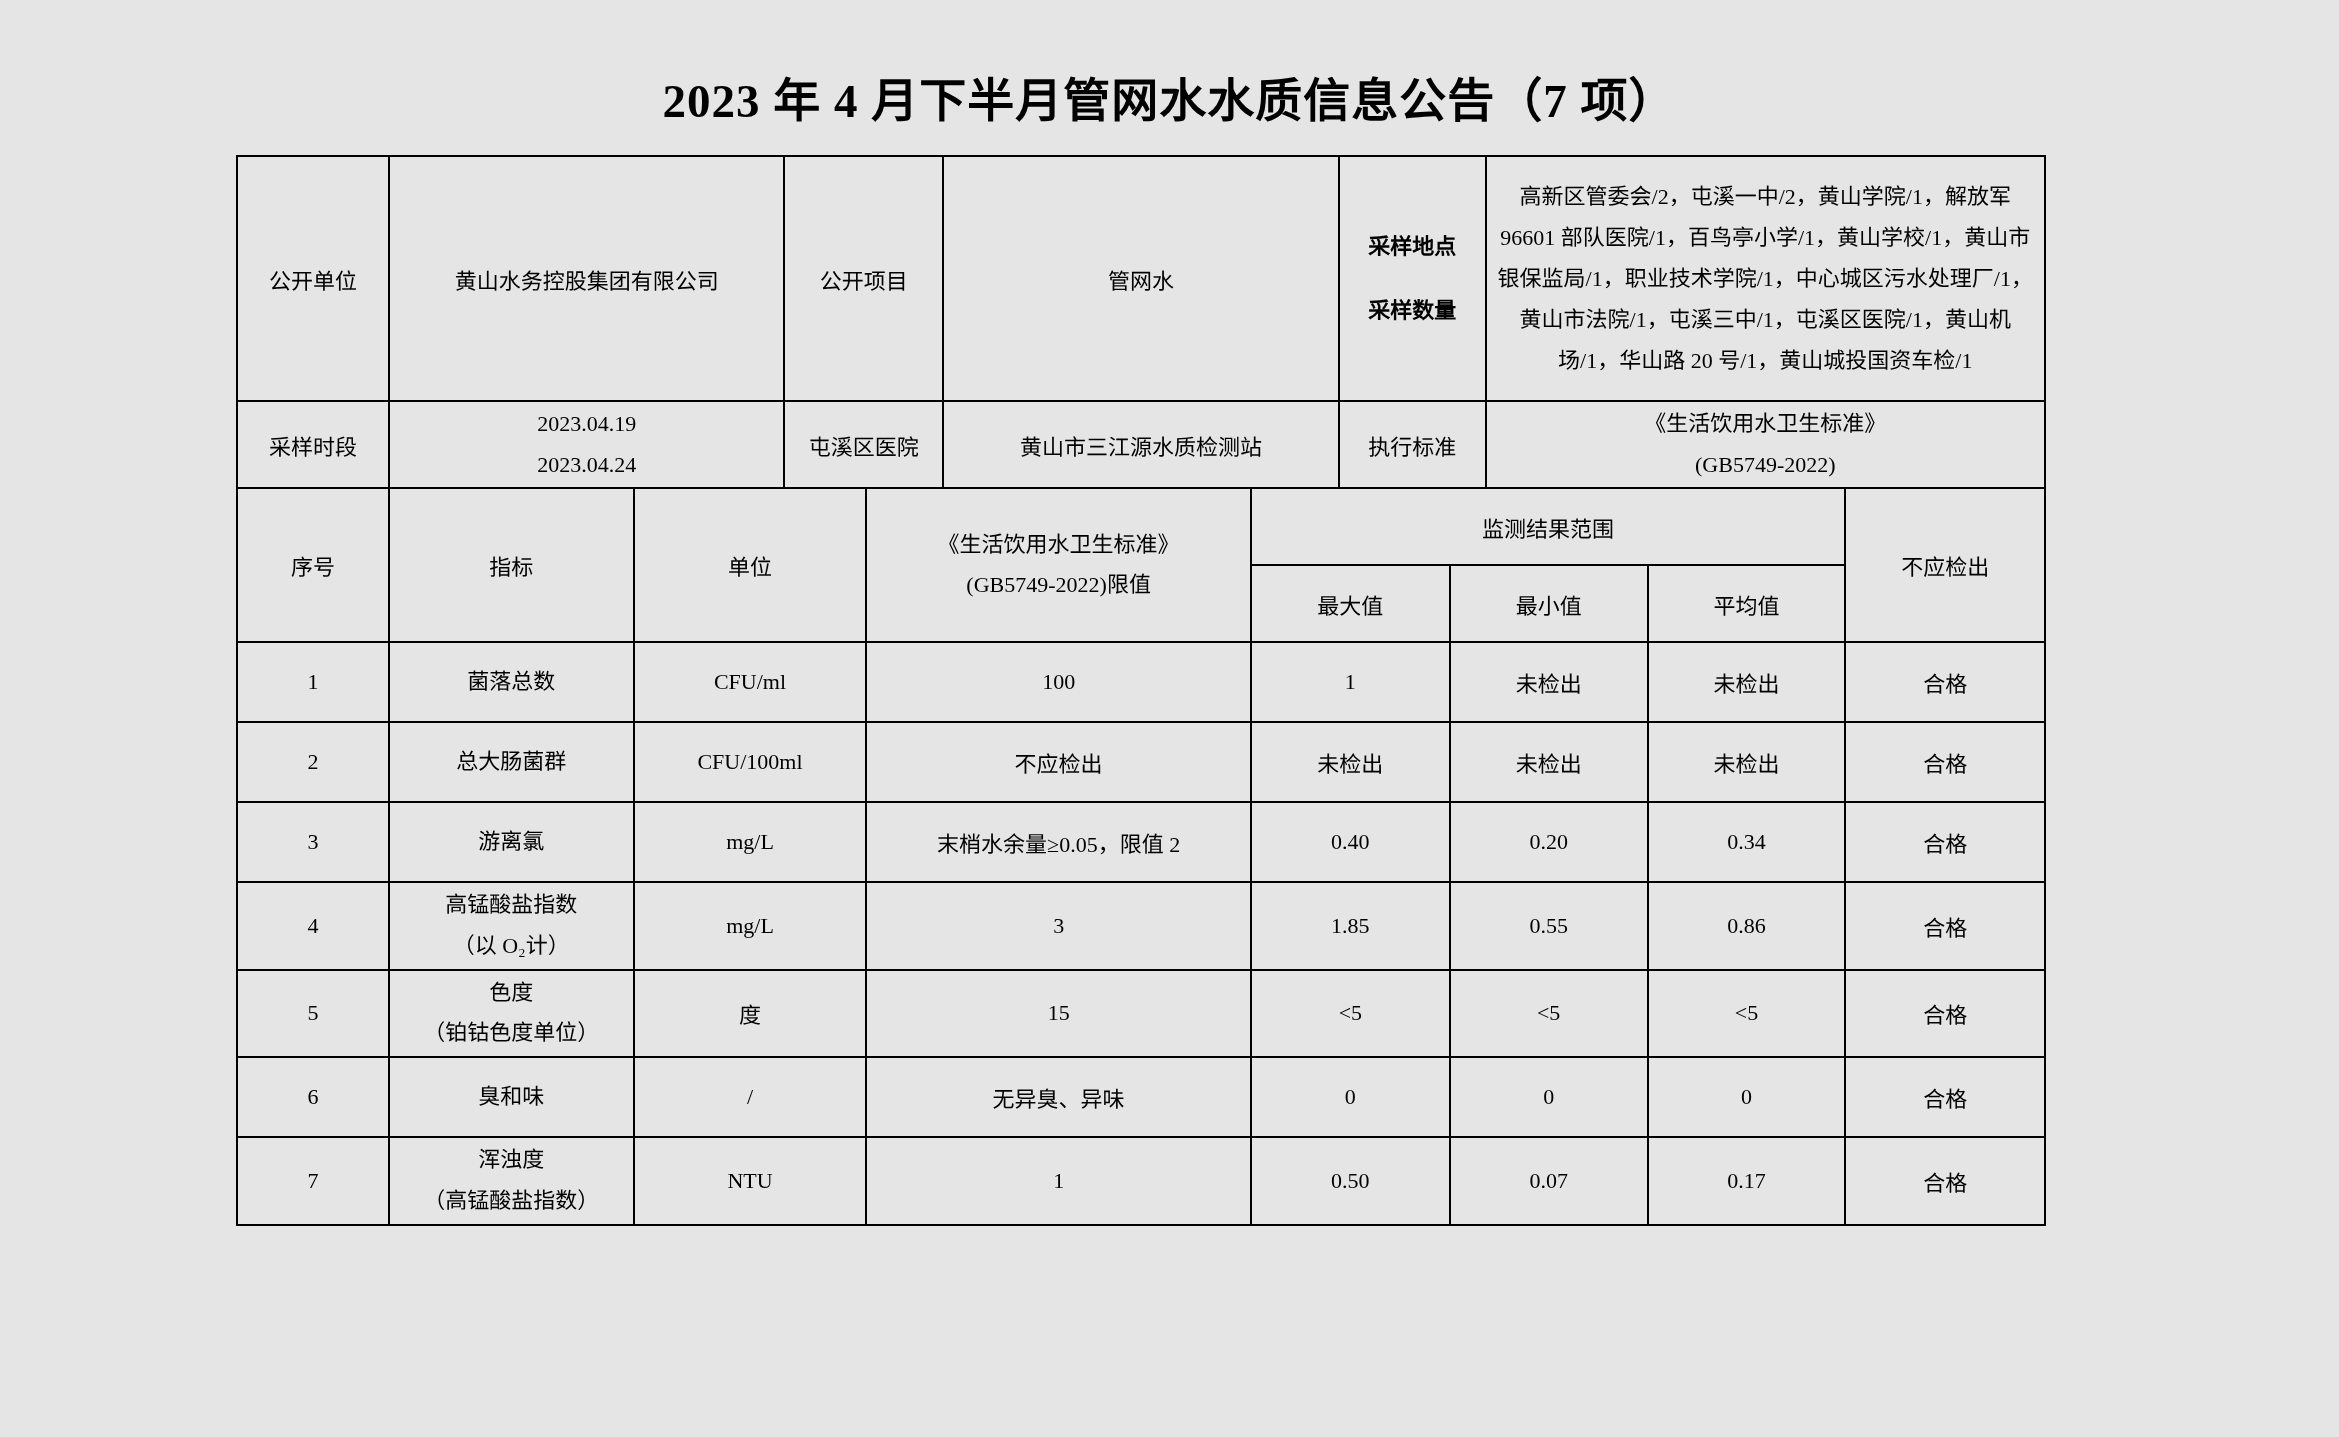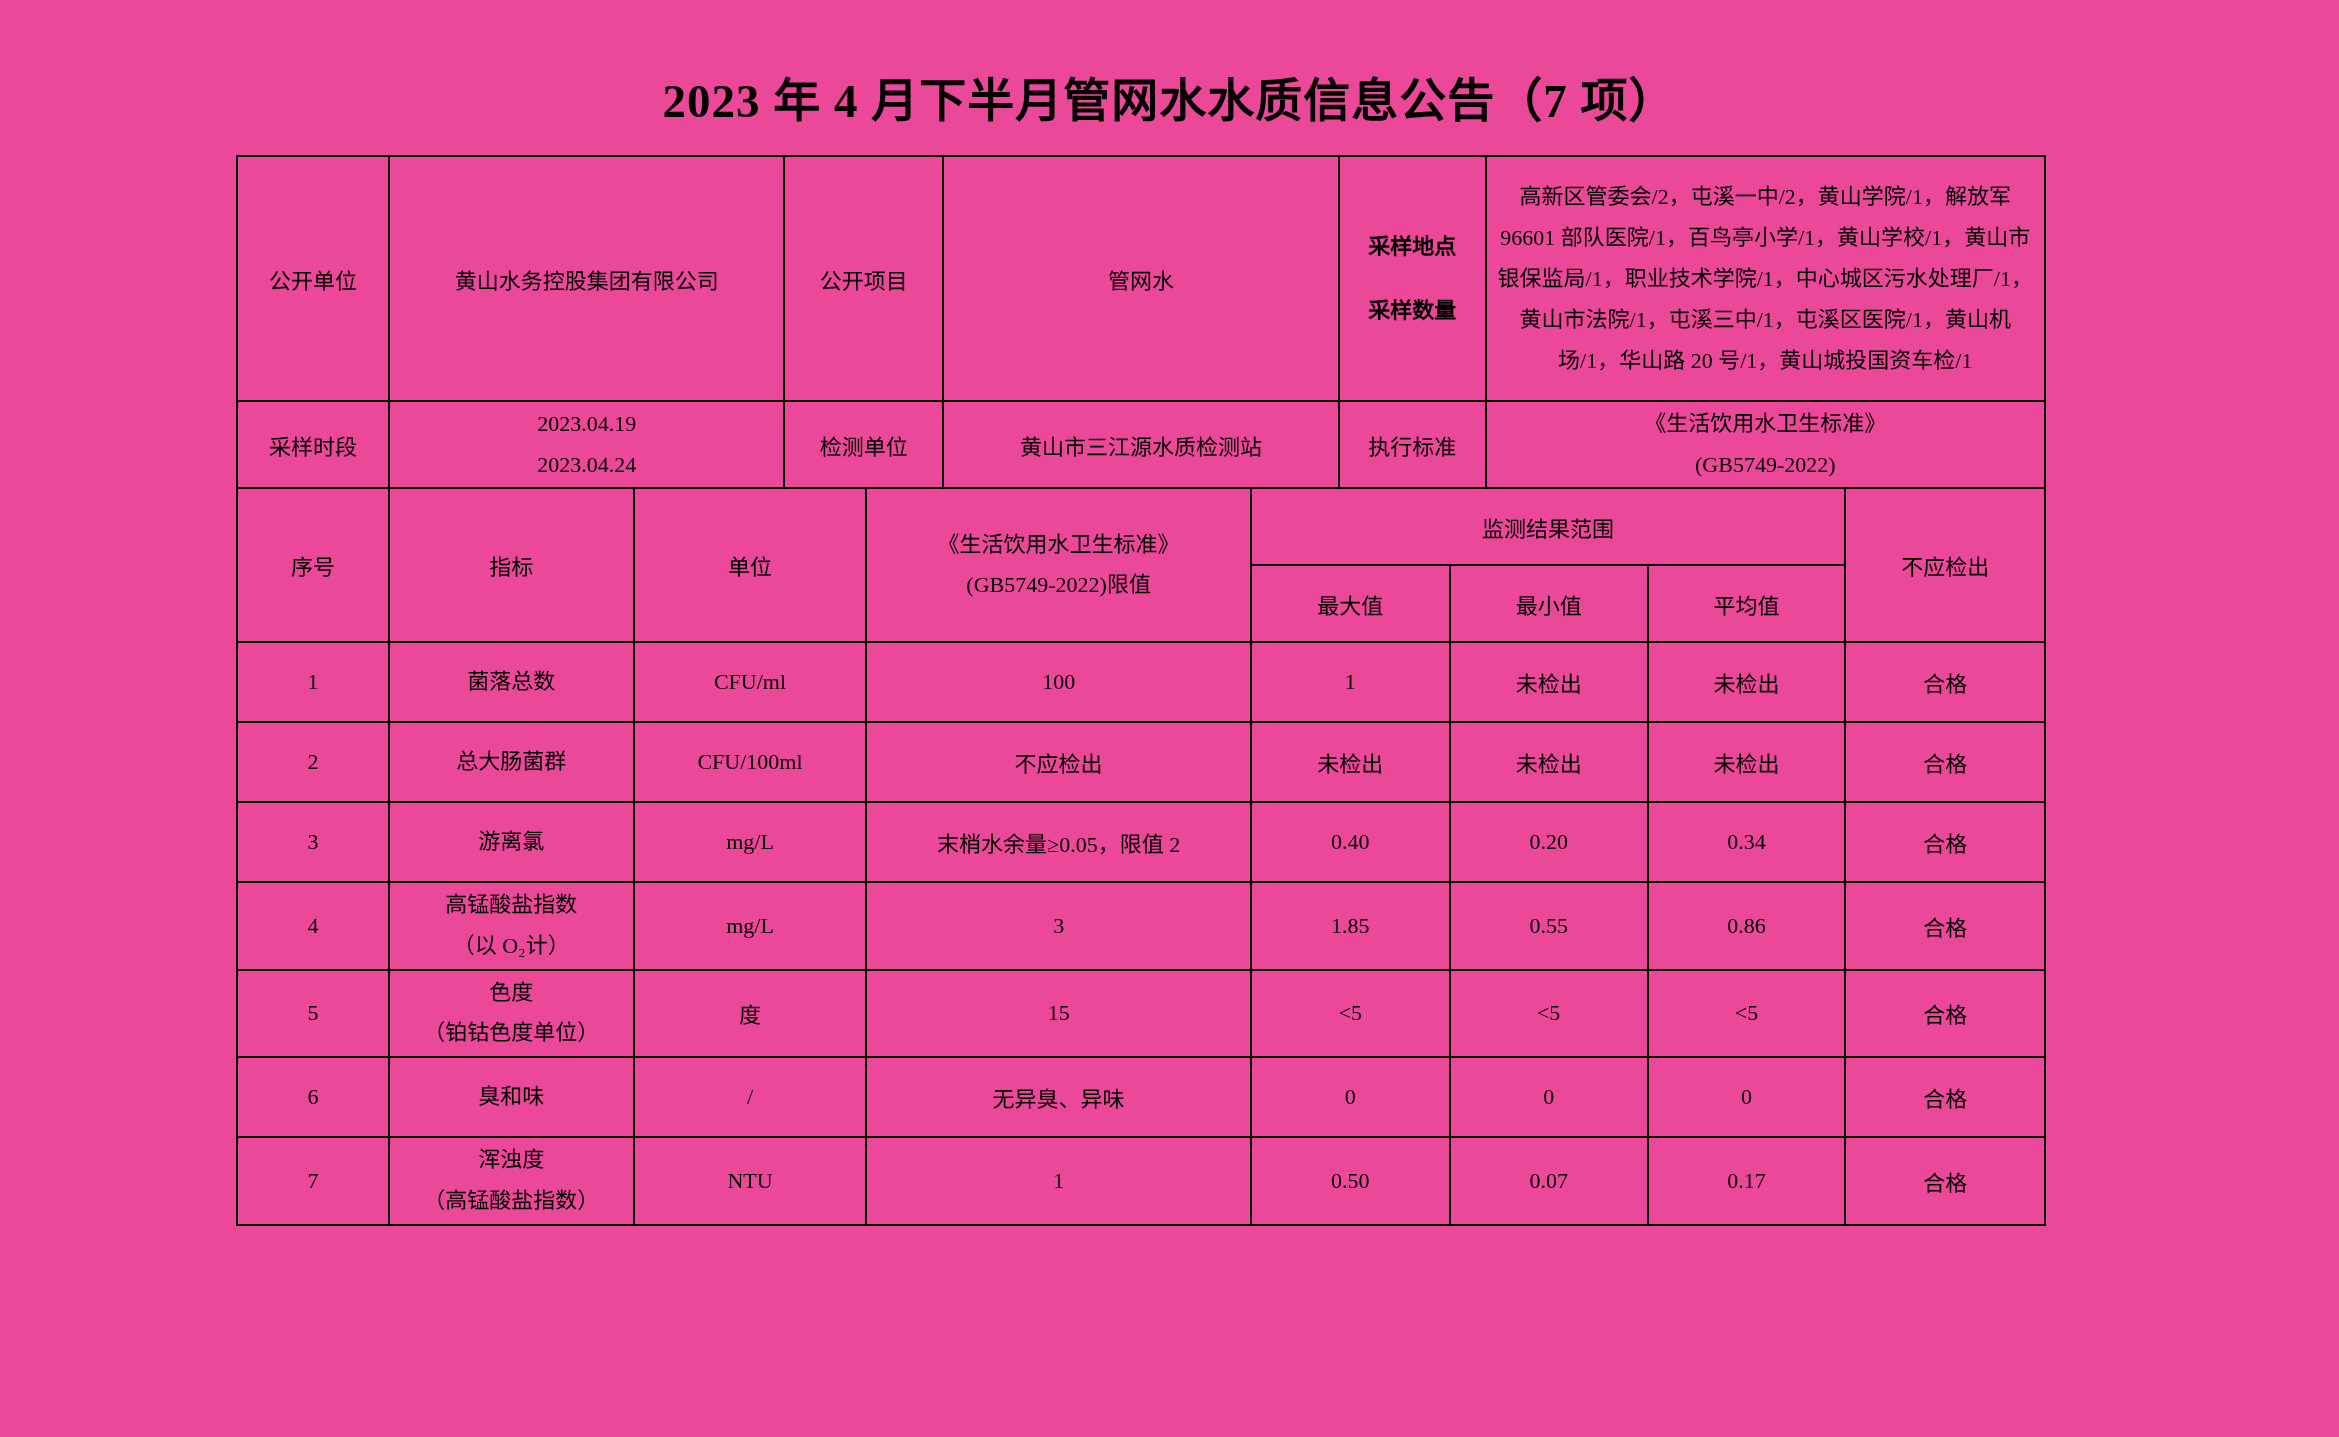--- a/index.html
+++ b/index.html
@@ -9,21 +9,21 @@
     width: 2339px;
     height: 1437px;
     overflow: hidden;
     font-family: "Liberation Serif", "DejaVu Serif", serif;
     color: #000000;
   }
   .page {
     position: relative;
     width: 2339px;
     height: 1437px;
-    background: #ec4899;
+    background: #e5e5e5;
   }
   .doc-title {
     position: absolute;
     top: 62px;
     left: 0;
     width: 2339px;
     text-align: center;
     font-size: 47px;
     font-weight: bold;
     letter-spacing: 1px;
@@ -91,21 +91,21 @@
         <td>公开项目</td>
         <td>管网水</td>
         <td class="gap-wide">采样地点
 采样数量</td>
         <td class="sites-cell">高新区管委会/2，屯溪一中/2，黄山学院/1，解放军 96601 部队医院/1，百鸟亭小学/1，黄山学校/1，黄山市银保监局/1，职业技术学院/1，中心城区污水处理厂/1，黄山市法院/1，屯溪三中/1，屯溪区医院/1，黄山机场/1，华山路 20 号/1，黄山城投国资车检/1</td>
       </tr>
       <tr class="h78">
         <td>采样时段</td>
         <td class="preline">2023.04.19
 2023.04.24</td>
-        <td>检测单位</td>
+        <td>屯溪区医院</td>
         <td>黄山市三江源水质检测站</td>
         <td>执行标准</td>
         <td class="preline">《生活饮用水卫生标准》
 (GB5749-2022)</td>
       </tr>
     </tbody>
       </table>
 
 
     <table class="doc-table">

